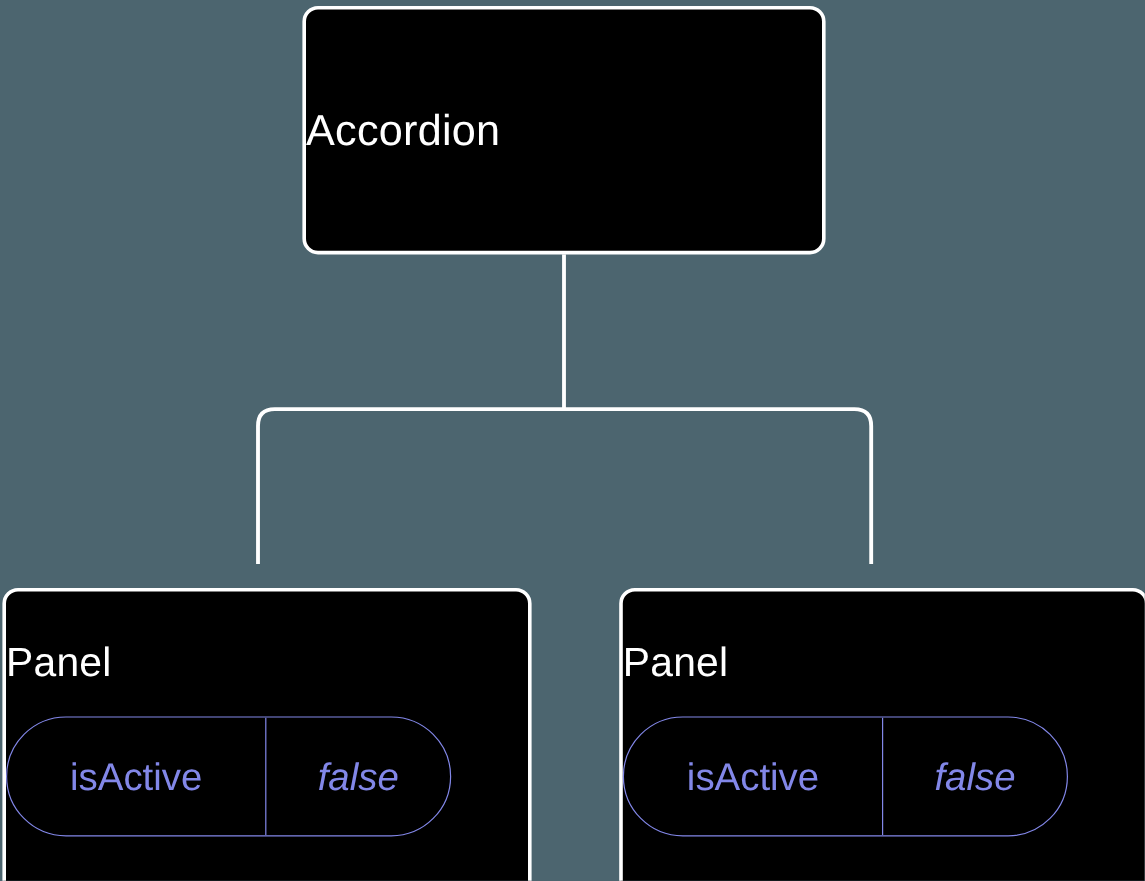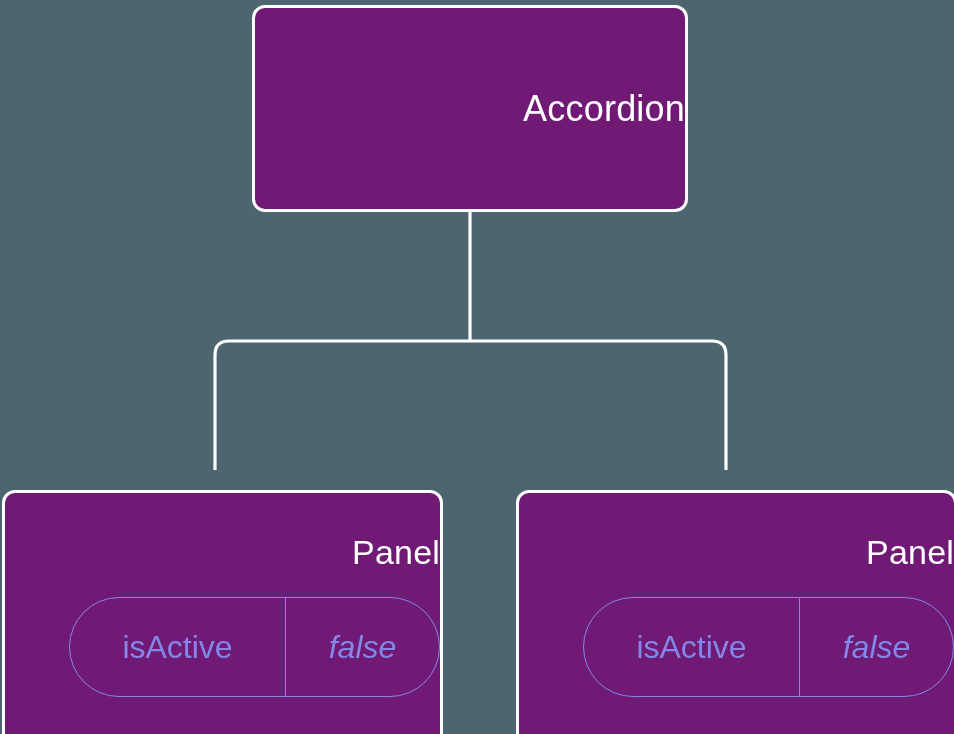--- a/index.html
+++ b/index.html
@@ -31,26 +31,26 @@
     left: 0;
     top: 0;
     width: 954px;
     height: 734px;
     pointer-events: none;
   }
 
   
   .node {
     position: absolute;
-    background: #701a75;
+    background: #000000;
     border: 3px solid #ffffff;
     border-radius: 13px;
     display: flex;
     flex-direction: column;
-    align-items: flex-end;
+    align-items: flex-start;
   }
 
   .node-root {
     left: 252px;
     top: 5px;
     width: 436px;
     height: 207px;
     justify-content: center;
   }
 

